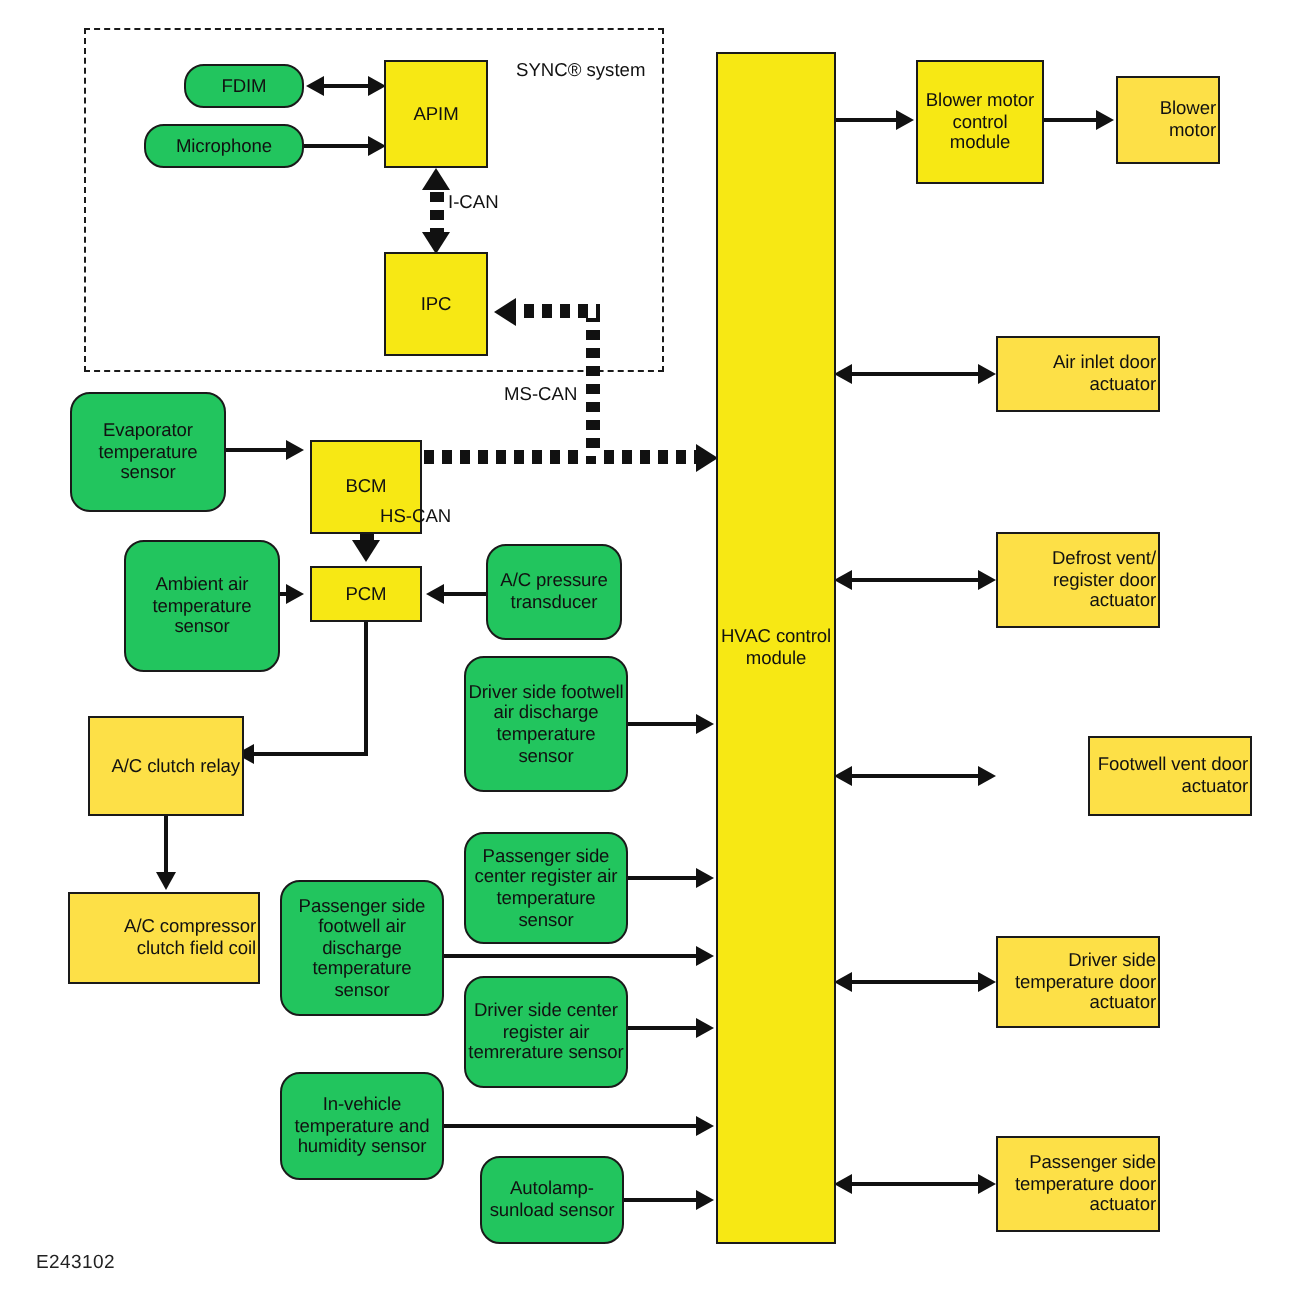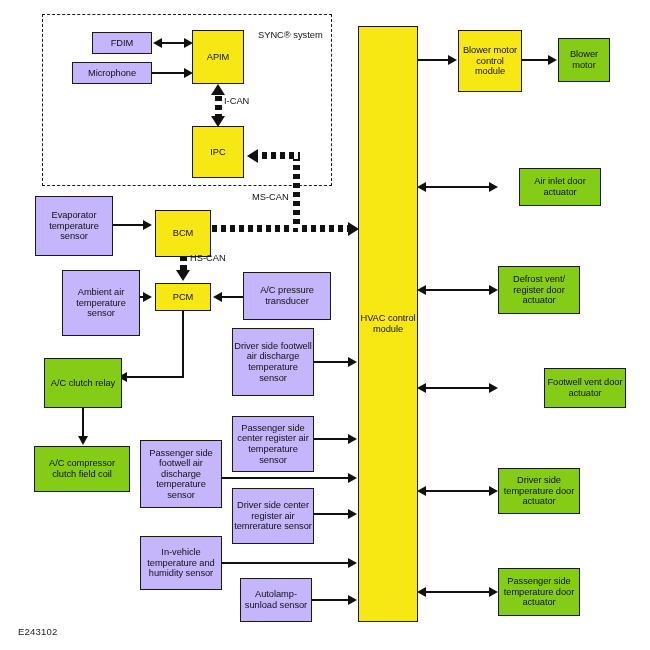--- a/index.html
+++ b/index.html
@@ -13,23 +13,23 @@
     display:flex;align-items:center;justify-content:center;
     text-align:center;
     font-size:9.3px;
     line-height:10.6px;
     color:#111;
     padding:1px 1px;
     z-index:6;
     letter-spacing:-0.05px;
   }
   .box span{display:block;width:100%;}
-  .green{background:#c4b5fd;}
+  .green{background:#22c55e;border-radius:10px;}
   .yellow{background:#f7e814;}
-  .blue{background:#84cc16;}
+  .blue{background:#fde047;text-align:right;}
 
   .sync-frame{
     position:absolute;
     box-sizing:border-box;
     border:1.5px dashed #1a1a1a;
     background:transparent;
     z-index:1;
   }
   .caption{
     position:absolute;
@@ -126,41 +126,41 @@
   <div class="bus-v" style="left:293px;top:152px;height:76px;"></div>
 
   <div class="bus-h" style="left:258px;top:152px;width:42px;"></div>
   <div class="bus-arrow-l" style="left:247px;top:148.5px;"></div>
   <div class="caption" style="left:252px;top:192px;">MS-CAN</div>
 
   <div class="box green" style="left:35px;top:196px;width:78px;height:60px;">
     <span>Evaporator temperature sensor</span>
   </div>
 
-  <div class="box yellow" style="left:155px;top:210px;width:56px;height:47px;">
+  <div class="box yellow" style="left:155px;top:220px;width:56px;height:47px;">
     <span>BCM</span>
   </div>
 
   <div class="hline" style="left:113px;top:223.7px;width:32px;"></div>
   <div class="arrow-r" style="left:143px;top:220px;"></div>
 
   <div class="bus-v" style="left:179.5px;top:252px;height:22px;"></div>
   <div class="bus-arrow-u" style="left:176px;top:243px;"></div>
   <div class="bus-arrow-d" style="left:176px;top:270px;"></div>
   <div class="caption" style="left:190px;top:253px;">HS-CAN</div>
 
   <div class="box green" style="left:35px;top:270px;width:78px;height:66px;margin-left:27px;">
     <span>Ambient air temperature sensor</span>
   </div>
 
   <div class="box yellow" style="left:155px;top:283px;width:56px;height:28px;">
     <span>PCM</span>
   </div>
 
-  <div class="box green" style="left:243px;top:272px;width:88px;height:48px;">
+  <div class="box green" style="left:243px;top:272px;width:68px;height:48px;">
     <span>A/C pressure transducer</span>
   </div>
 
   <div class="hline" style="left:113px;top:295.7px;width:32px;"></div>
   <div class="arrow-r" style="left:143px;top:292px;"></div>
 
   <div class="hline" style="left:221px;top:295.7px;width:22px;"></div>
   <div class="arrow-l" style="left:213px;top:292px;"></div>
 
   <div class="vline" style="left:181.7px;top:311px;height:67px;"></div>
@@ -223,21 +223,21 @@
   </div>
   <div class="hline" style="left:418px;top:58.7px;width:32px;"></div>
   <div class="arrow-r" style="left:448px;top:55px;"></div>
 
   <div class="box blue" style="left:558px;top:38px;width:52px;height:44px;">
     <span>Blower motor</span>
   </div>
   <div class="hline" style="left:522px;top:58.7px;width:28px;"></div>
   <div class="arrow-r" style="left:548px;top:55px;"></div>
 
-  <div class="box blue" style="left:498px;top:168px;width:82px;height:38px;margin-left:21px;">
+  <div class="box blue" style="left:498px;top:168px;width:82px;height:38px;">
     <span>Air inlet door actuator</span>
   </div>
   <div class="hline" style="left:424px;top:185.7px;width:68px;"></div>
   <div class="arrow-r" style="left:489px;top:182px;"></div>
   <div class="arrow-l" style="left:417px;top:182px;"></div>
 
   <div class="box blue" style="left:498px;top:266px;width:82px;height:48px;">
     <span>Defrost vent/ register door actuator</span>
   </div>
   <div class="hline" style="left:424px;top:288.7px;width:68px;"></div>

